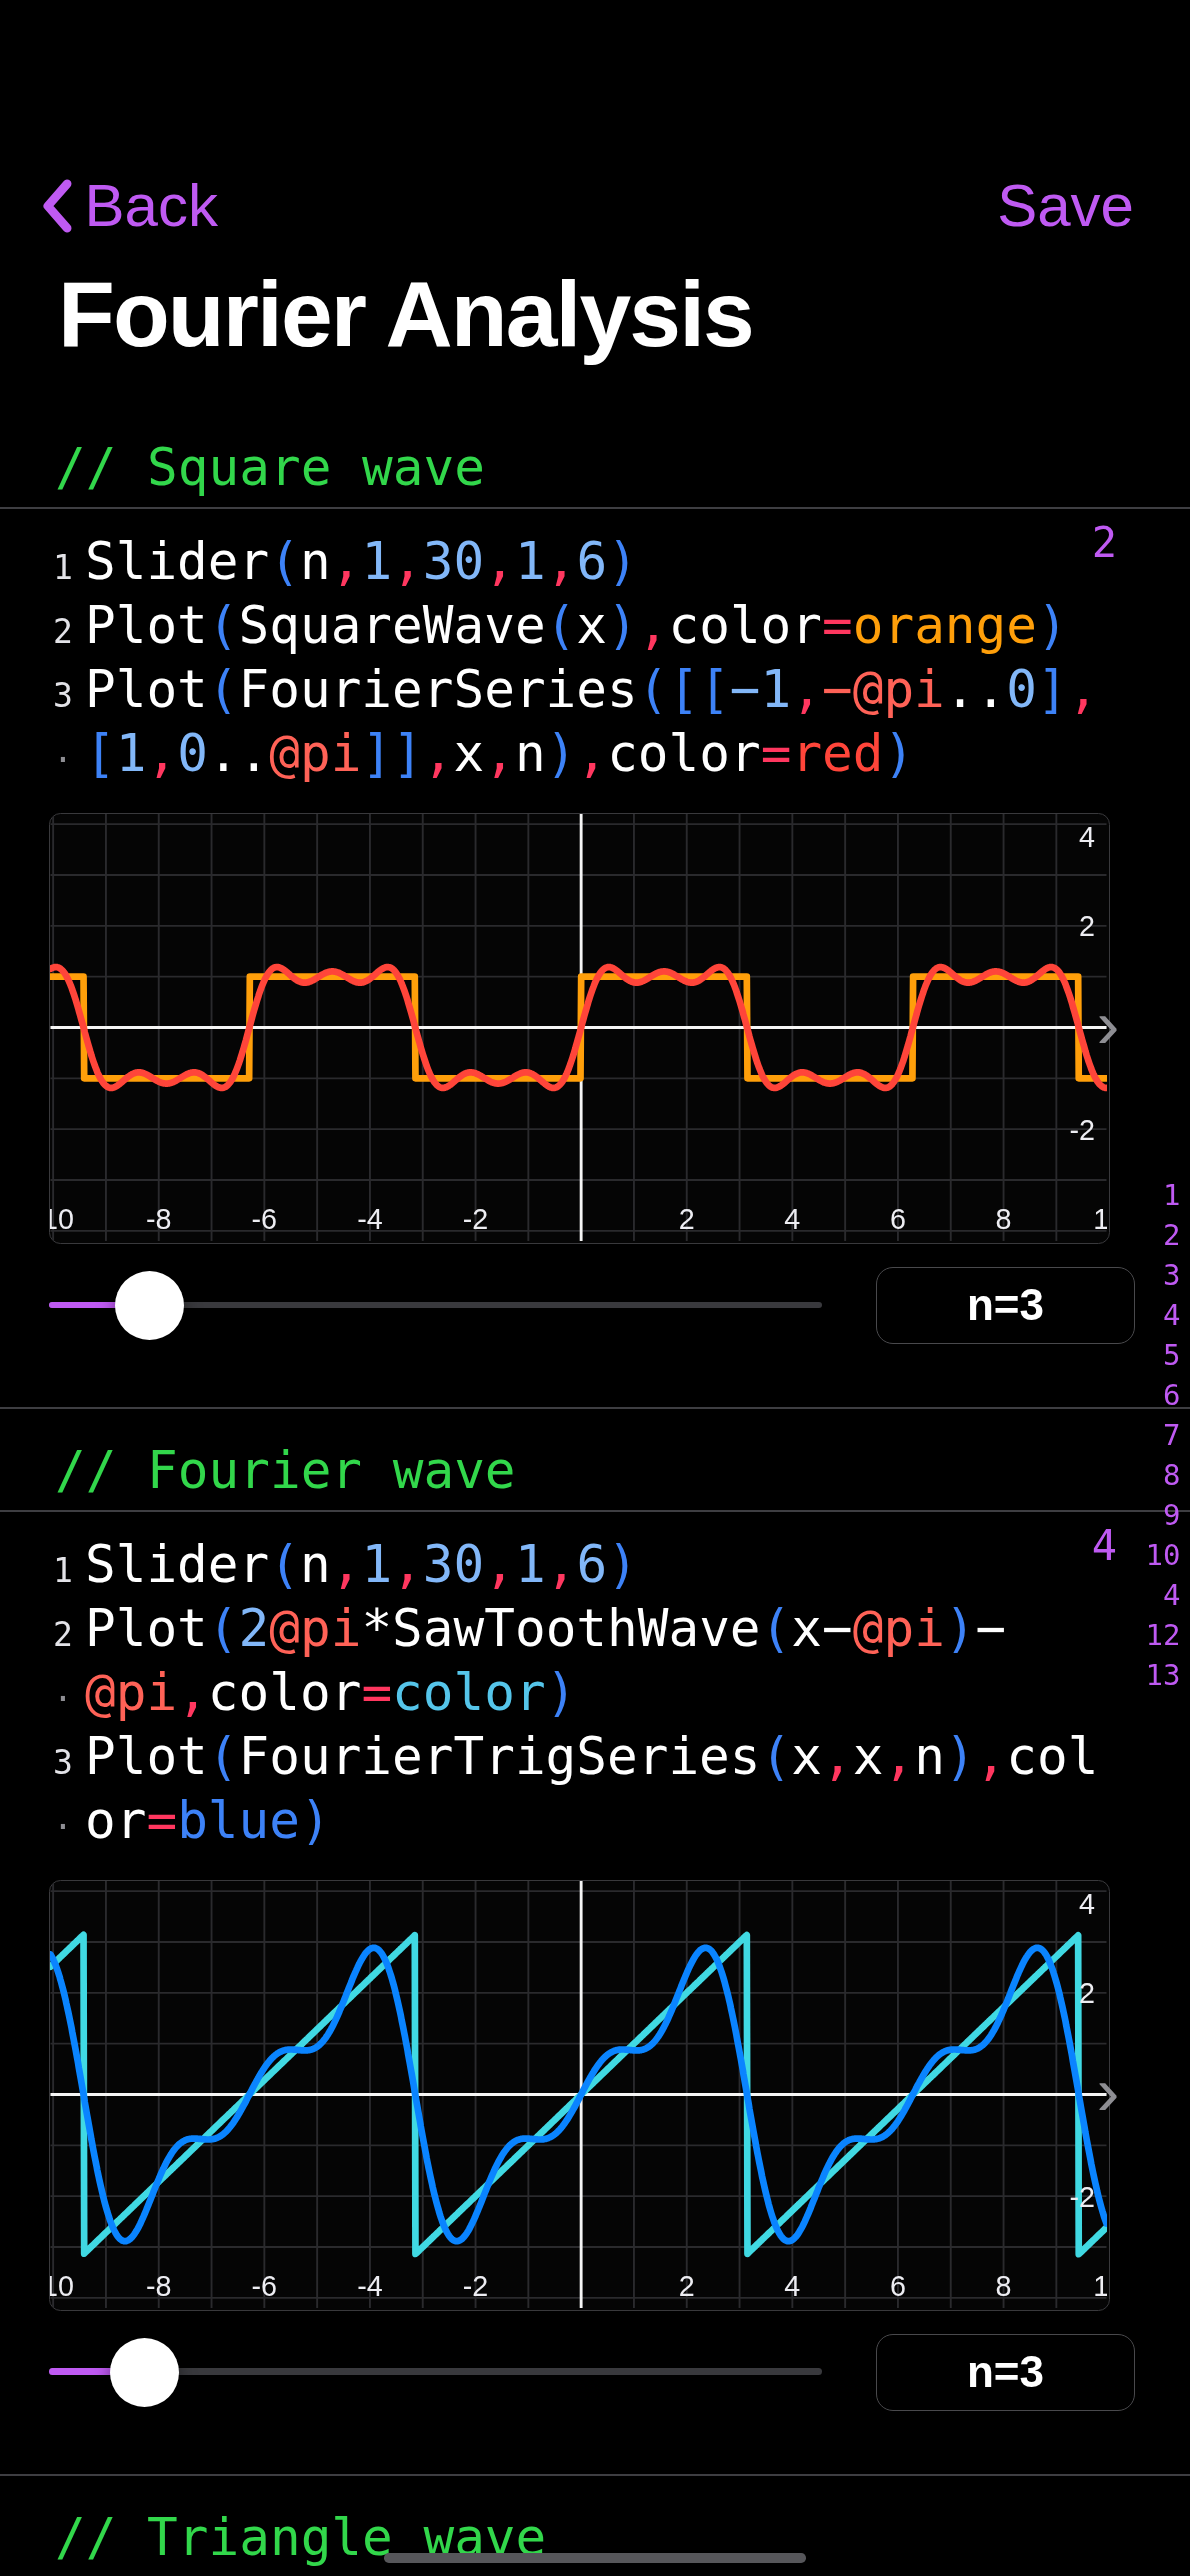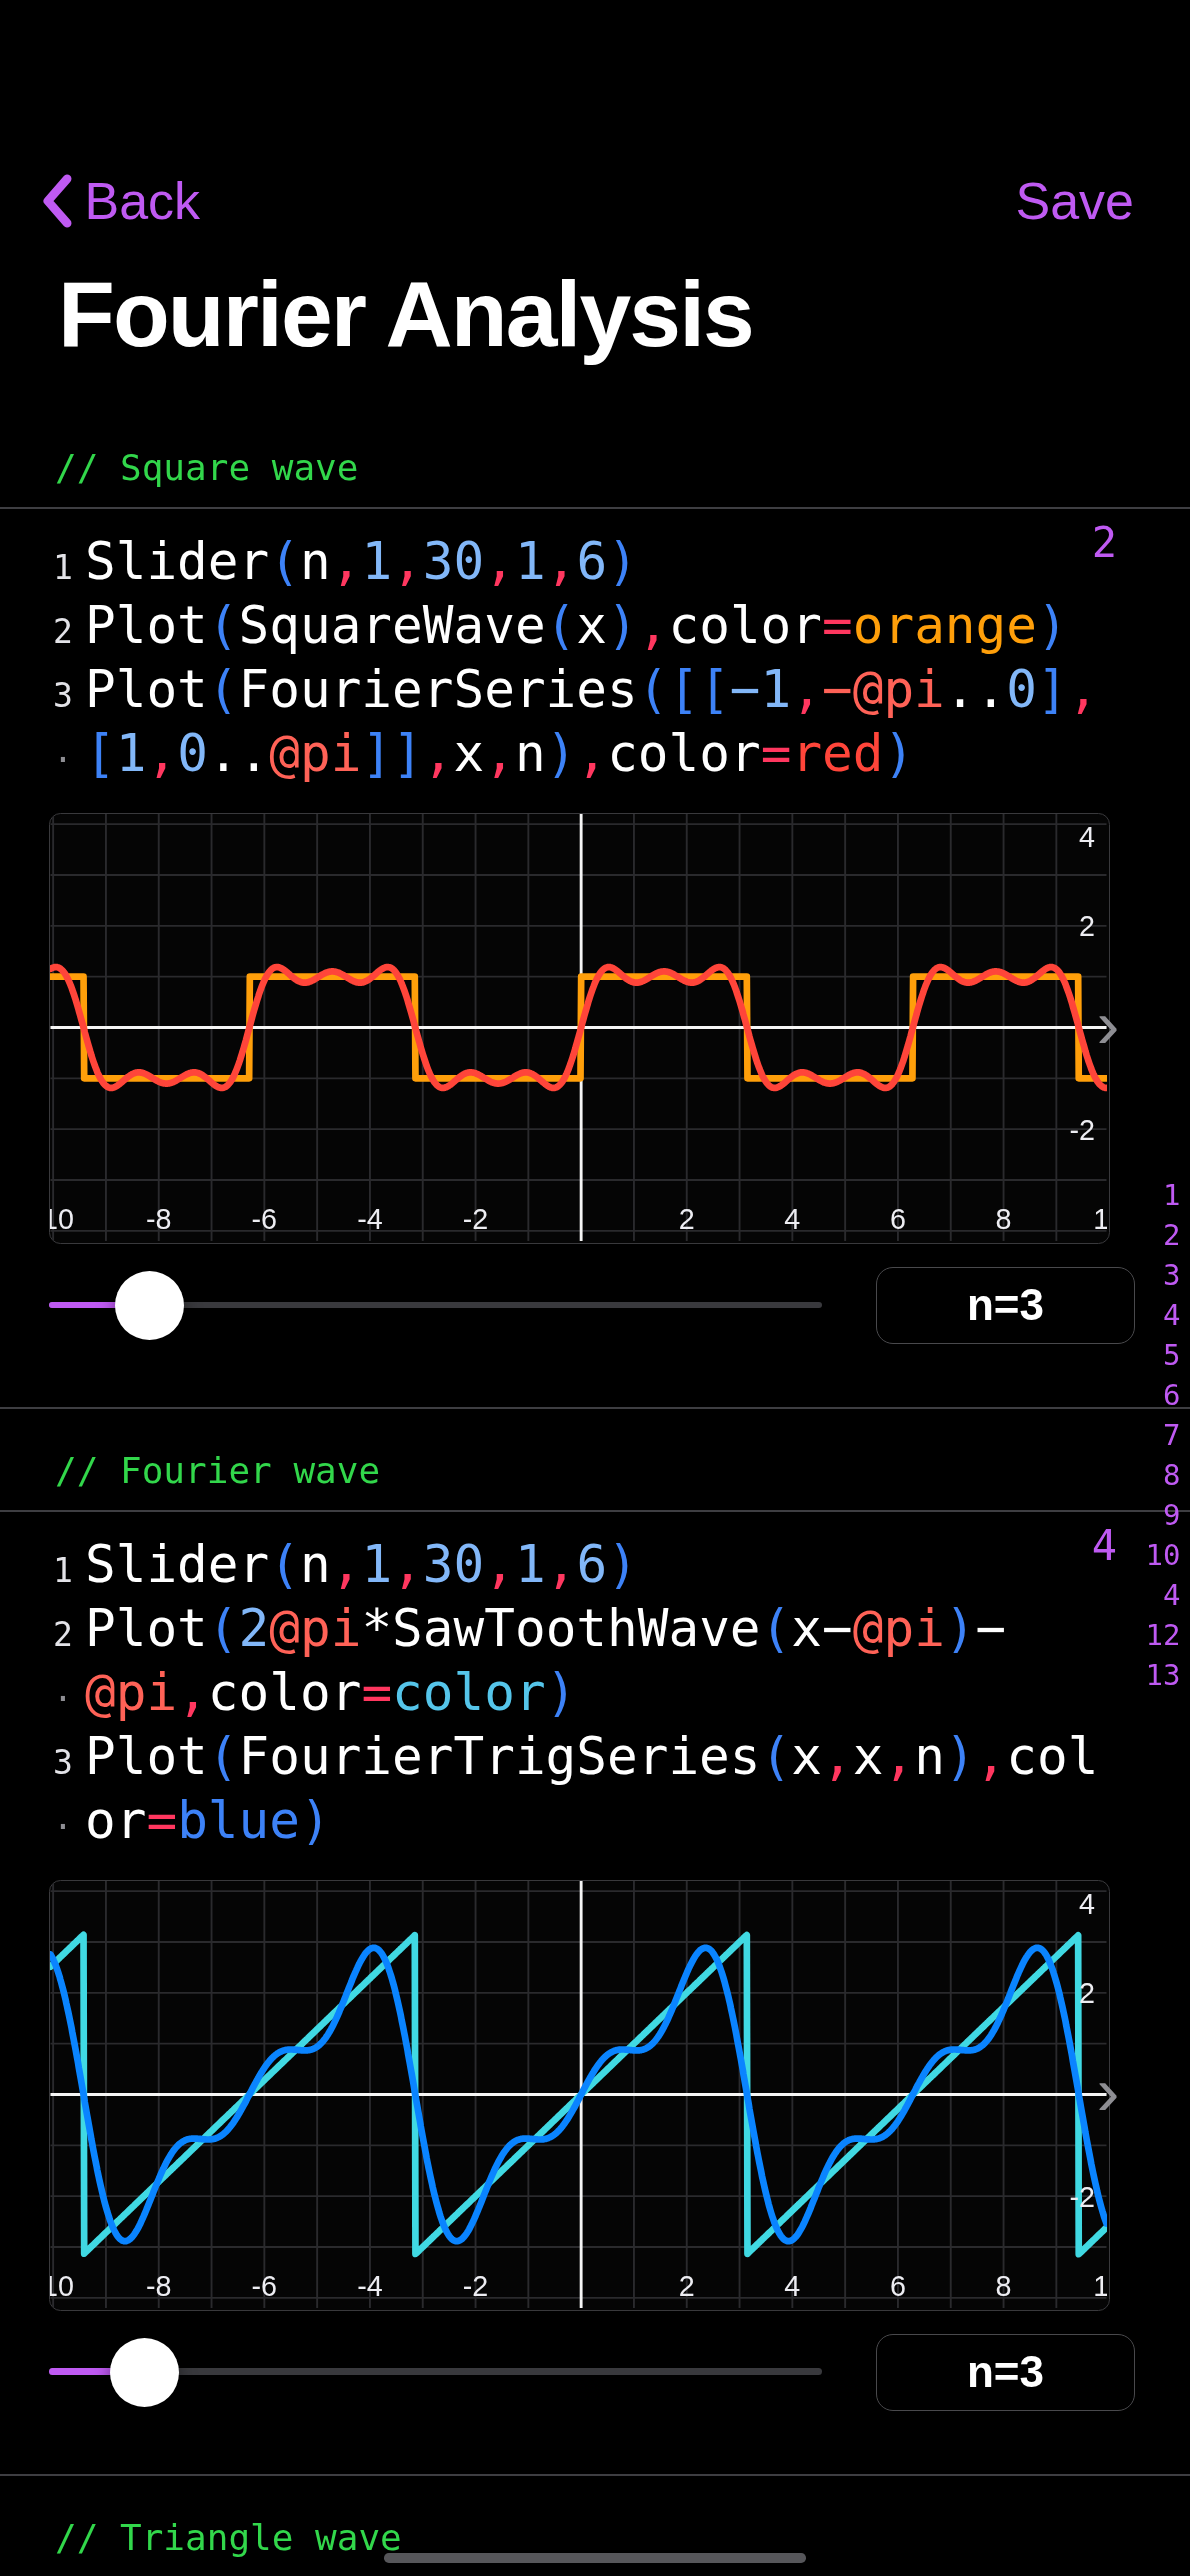--- a/index.html
+++ b/index.html
@@ -6,33 +6,33 @@
     --sans:"Liberation Sans", sans-serif;
     --mono:"DejaVu Sans Mono", monospace;
     --accent:#bf5af2;
     --green:#32d74b;
   }
   html,body{margin:0;padding:0;background:#000;}
   body{width:1190px;height:2576px;position:relative;overflow:hidden;font-family:var(--sans);color:#fff;}
   .page{position:absolute;inset:0;overflow:hidden;}
 
   
-  .nav{position:absolute;top:171px;left:40px;right:56px;display:flex;justify-content:space-between;align-items:center;font-size:52px;color:var(--accent);}
+  .nav{position:absolute;top:171px;left:40px;right:56px;display:flex;justify-content:space-between;align-items:center;font-size:60px;color:var(--accent);}
   .back{display:flex;align-items:center;gap:11.5px;cursor:pointer;}
   .back svg{display:block;}
   .save{cursor:pointer;}
 
   
   .title{position:absolute;top:261px;left:58px;margin:0;font-size:93px;font-weight:700;letter-spacing:-1.9px;color:#fff;}
 
   
   #sections{position:absolute;top:431px;left:0;right:0;}
   .divider{height:1.9px;background:#3e3e42;}
   .divider.top{margin-top:62px;}
-  .comment{margin:25px 0 0 55px;height:76px;line-height:73px;font-family:var(--mono);font-size:36px;color:var(--green);white-space:pre;}
+  .comment{margin:25px 0 0 55px;height:76px;line-height:73px;font-family:var(--mono);font-size:51px;color:var(--green);white-space:pre;}
   section:first-of-type .comment{margin-top:0;}
 
   .codewrap{position:relative;padding-top:24px;}
   .code-line{padding-left:53px;font-family:var(--mono);font-size:51px;line-height:58px;white-space:pre;}
   .ln{display:inline-block;width:32px;font-size:33px;color:#e3e3e8;}
   .ln.cont{color:#8e8e93;}
   .badge{position:absolute;top:9.6px;right:73px;font-family:var(--mono);font-size:42px;color:var(--accent);}
 
   .graph-wrap{position:relative;margin:24px 0 0 49px;width:1061px;}
   .plot{width:1061px;height:431px;box-sizing:border-box;border:1.9px solid #39393c;border-radius:11.5px;overflow:hidden;background:#050505;}

